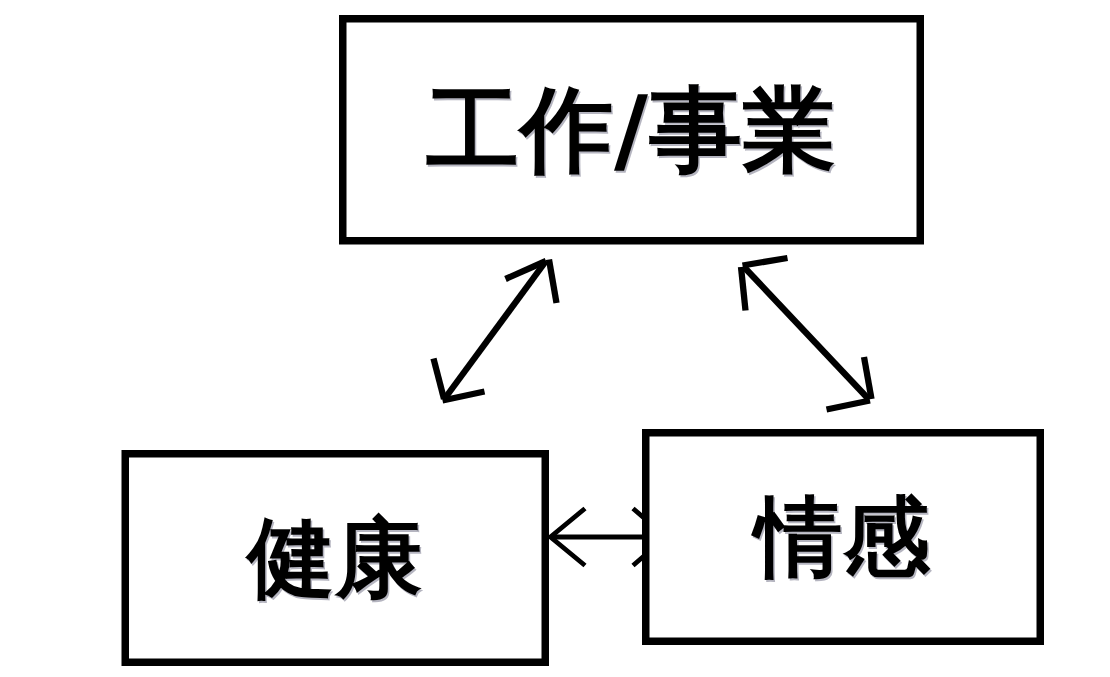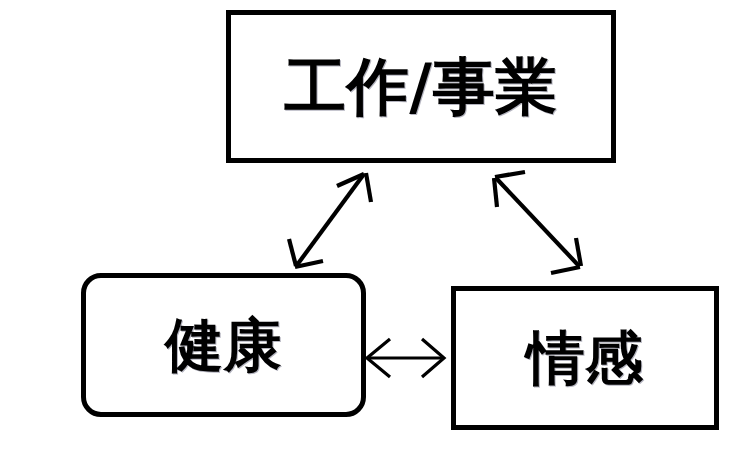--- a/index.html
+++ b/index.html
@@ -35,28 +35,27 @@
   }
   #box-work {
     left: 178px;
     top: 10px;
     width: 390px;
     height: 153px;
   }
   #box-work .node-label { font-size: 62px; }
   #box-health {
     left: 33px;
-    top: 273px;
+    top: 300px;
     width: 285px;
     height: 144px;
-    border-radius: 20px;
   }
   #box-health .node-label { font-size: 58px; }
   #box-emotion {
-    left: 403px;
+    left: 380px;
     top: 286px;
     width: 268px;
     height: 144px;
   }
   #box-emotion .node-label { font-size: 58px; }
 
   #arrow-layer {
     position: absolute;
     left: 0;
     top: 0;

